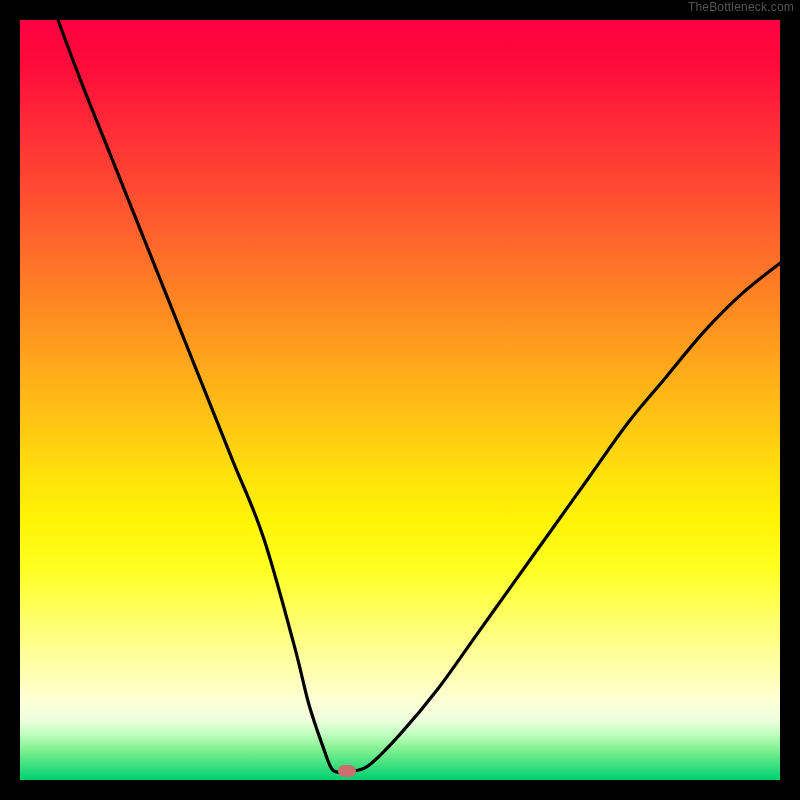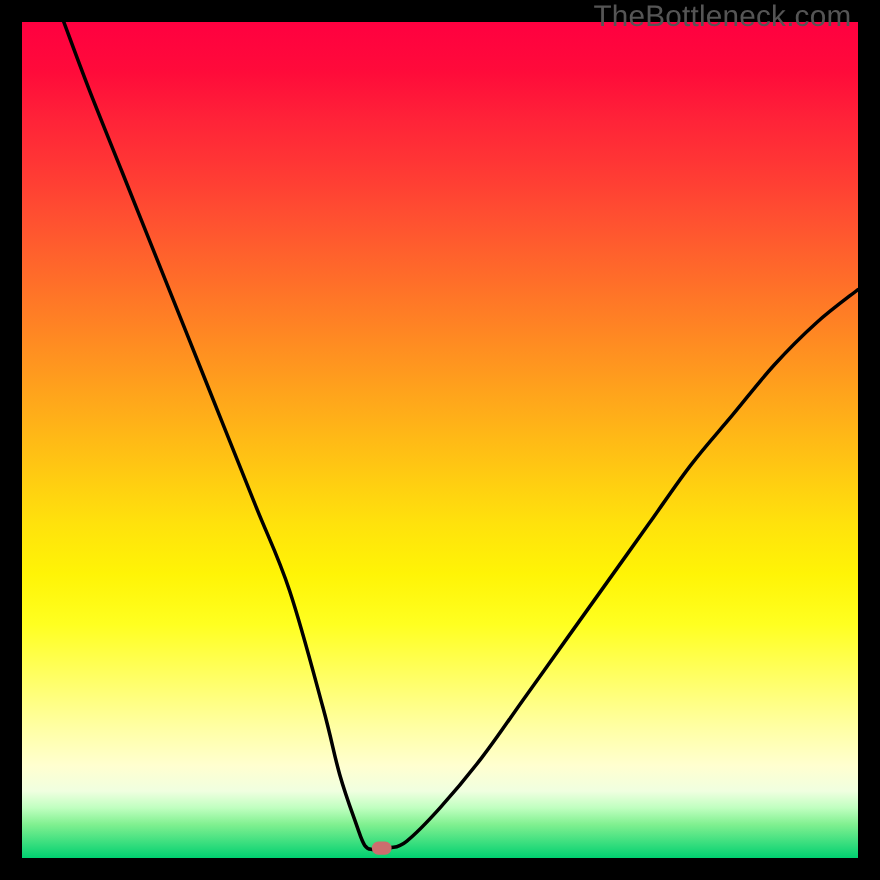--- a/index.html
+++ b/index.html
@@ -44,23 +44,23 @@
       #f0ffe0 92%,
       #c0ffc0 94%,
       #80f090 96%,
       #40e080 98%,
       #00d070 100%
     );
   }
   .watermark {
     position: absolute;
     top: 0px;
-    right: 26px;
+    right: 6px;
     color: #555;
-    font-size: 27px;
+    font-size: 12px;
     font-weight: 500;
     letter-spacing: 0.2px;
     user-select: none;
   }
   svg.curve {
     position: absolute;
     left: 0;
     top: 0;
     width: 760px;
     height: 760px;

